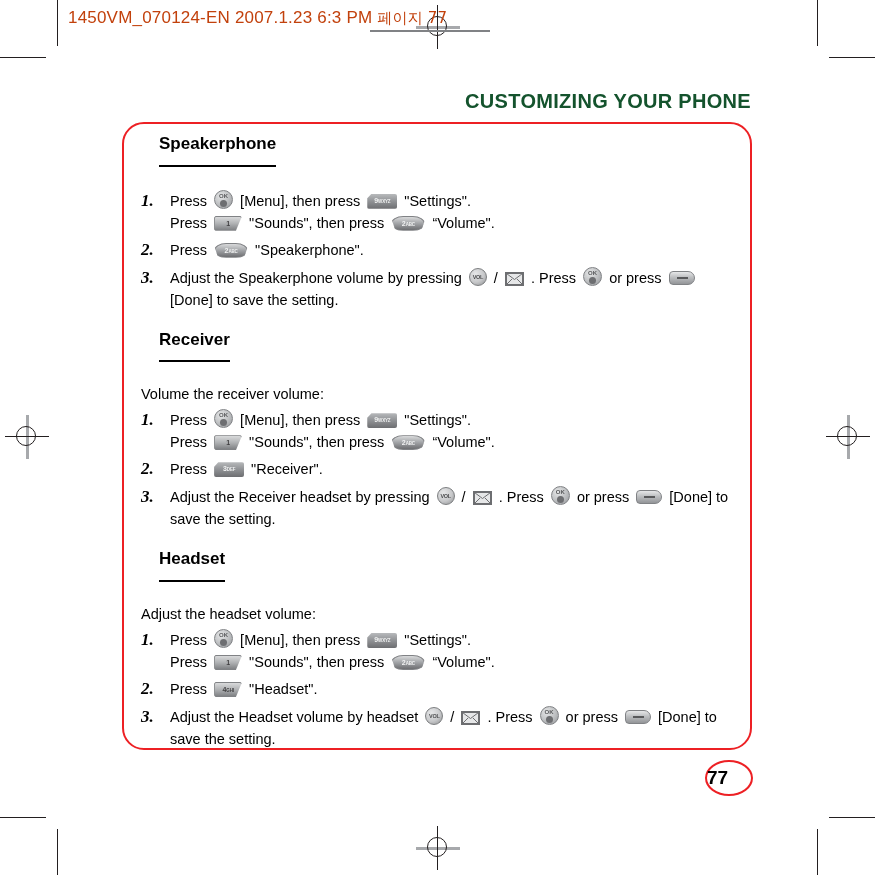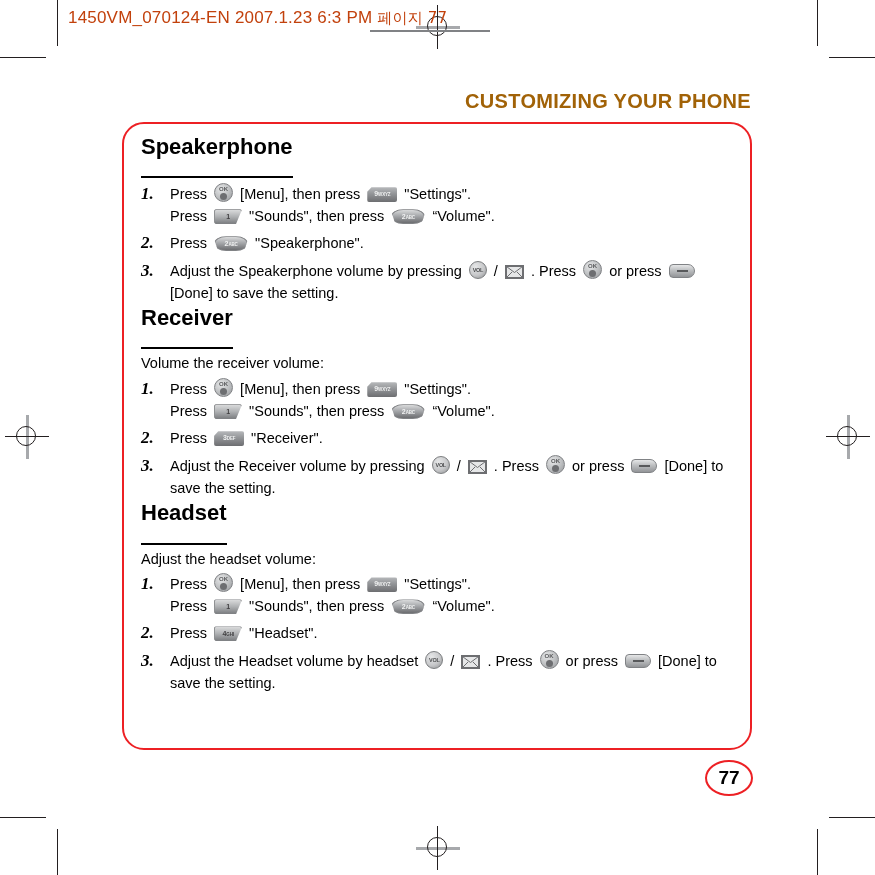--- a/index.html
+++ b/index.html
@@ -80,21 +80,21 @@
     width: 120px;
     height: 2px;
     background: #808285;
   }
 
   
   .chapter-title {
     position: absolute;
     right: 124px;
     top: 90px;
-    color: #a16207;
+    color: #14532d;
     font-size: 20px;
     font-weight: bold;
     letter-spacing: 0.3px;
     font-family: "Liberation Sans", sans-serif;
     white-space: nowrap;
   }
 
   
   .content-box {
     position: absolute;
@@ -111,28 +111,28 @@
     position: absolute;
     left: 11px;
     top: 11px;
     right: 11px;
     bottom: 8px;
     padding: 0 6px;
   }
 
   
   .section-heading {
-    font-size: 22px;
+    font-size: 17px;
     font-weight: bold;
     color: #000;
     border-bottom: 2px solid #000;
     display: inline-block;
     line-height: 1.1;
-    padding-bottom: 17px;
-    margin: 0;
+    padding-bottom: 11px;
+    margin: 18px;
   }
   .section:first-child .section-heading { margin-top: 0; }
   .section { margin-bottom: 2px; }
   .section-sub {
     font-size: 14.5px;
     color: #000;
     margin: 5px 0 3px 0;
     line-height: 1.3;
   }
 
@@ -290,21 +290,20 @@
   .page-badge {
     position: absolute;
     left: 705px;
     top: 760px;
     width: 48px;
     height: 36px;
     border: 2px solid #ed2024;
     border-radius: 50%;
     box-sizing: border-box;
     background: #fff;
-    text-align: center;
   }
   .page-badge span {
     display: block;
     font-size: 19px;
     font-weight: bold;
     line-height: 32px;
     color: #000;
     font-family: "Liberation Sans", sans-serif;
   }
 </style>
@@ -379,21 +378,21 @@
             <span class="step-line"><span>Press </span><span class="key key-num key-row1"><span class="lbl"><span class="digit">1</span></span></span><span> "Sounds", then press </span><span class="key key-num key-wing"><span class="lbl"><span class="digit">2</span><span class="alpha">ABC</span></span></span><span> “Volume".</span></span>
           </div>
         </div><div class="step">
           <div class="step-num">2.</div>
           <div class="step-body">
             <span class="step-line"><span>Press </span><span class="key key-num key-trap"><span class="lbl"><span class="digit">3</span><span class="alpha">DEF</span></span></span><span> "Receiver".</span></span>
           </div>
         </div><div class="step">
           <div class="step-num">3.</div>
           <div class="step-body">
-            <span class="step-line"><span>Adjust the Receiver volume by pressing </span><span class="key key-vol"><span class="vol-txt">VOL</span></span><span> / </span><span class="key key-env"><svg width="17" height="12" viewBox="0 0 17 12">
+            <span class="step-line"><span>Adjust the Receiver headset by pressing </span><span class="key key-vol"><span class="vol-txt">VOL</span></span><span> / </span><span class="key key-env"><svg width="17" height="12" viewBox="0 0 17 12">
                   <rect x="0.5" y="0.5" width="16" height="11" fill="#e6e7e8" stroke="#6d6e71"></rect>
                   <path d="M0.5 0.5 L8.5 6.5 L16.5 0.5" fill="none" stroke="#6d6e71"></path>
                   <path d="M0.5 11.5 L6 6 M16.5 11.5 L11 6" fill="none" stroke="#6d6e71"></path>
                 </svg></span><span> .  Press </span><span class="key key-ok"><span class="ok-txt">OK</span><span class="ok-dot"></span></span><span> or press </span><span class="key key-soft"></span><span> [Done] to save the setting.</span></span>
           </div>
         </div></div>
       <div class="section"><div class="section-heading">Headset</div><div class="section-sub">Adjust the headset volume:</div><div class="step">
           <div class="step-num">1.</div>
           <div class="step-body">
             <span class="step-line"><span>Press </span><span class="key key-ok"><span class="ok-txt">OK</span><span class="ok-dot"></span></span><span> [Menu], then press </span><span class="key key-num key-trap"><span class="lbl"><span class="digit">9</span><span class="alpha">WXYZ</span></span></span><span> "Settings".</span></span>

